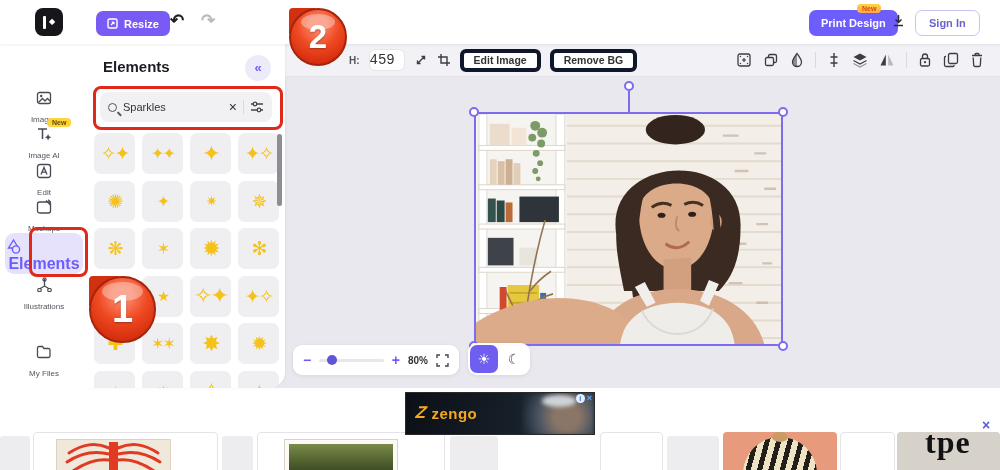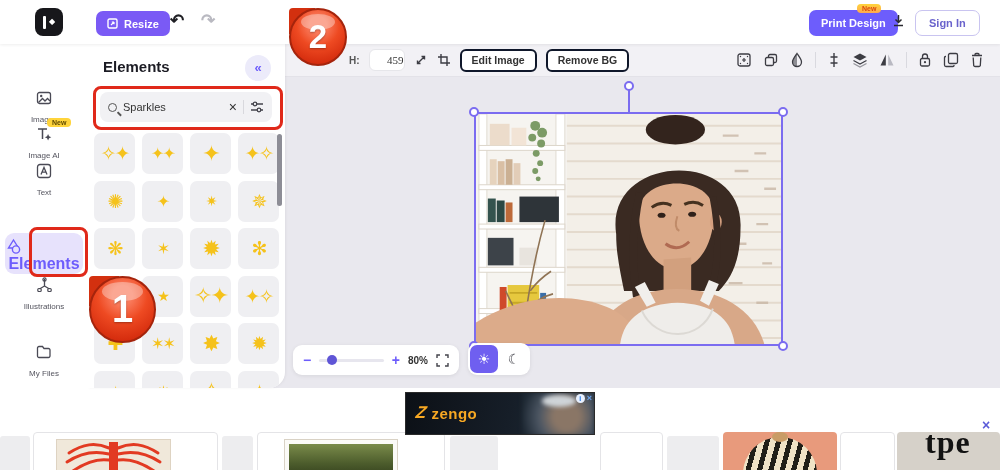--- a/index.html
+++ b/index.html
@@ -43,22 +43,22 @@
   .search-div { width:1px; height:14px; background:#d8d8dd; }
   .grid { position:absolute; left:6px; top:89px; width:188px; display:grid; grid-template-columns:repeat(4,41px); gap:6.5px 7px; }
   .tile { width:41px; height:41px; background:#efeff2; border-radius:7px; display:flex; align-items:center; justify-content:center; color:#f5c21b; font-size:19px; cursor:pointer; overflow:hidden; letter-spacing:-2px; }
   .tile:nth-child(4n+2){ font-size:16px; } .tile:nth-child(4n+3){ font-size:22px; } .tile:nth-child(7n){ font-size:14px; }
   .scroll-thumb { position:absolute; right:3px; top:90px; width:5px; height:72px; background:#8d8d96; border-radius:3px; }
 
   
   .ctoolbar { position:absolute; left:285px; top:44px; width:715px; height:33px; background:#f2f1f5; border-bottom:1px solid #e3e2e8; display:flex; align-items:center; z-index:5; }
   .ct-left { display:flex; align-items:center; gap:9px; margin-left:64px; }
   .h-label { font-size:10px; color:#555; font-weight:bold; }
-  .h-input { width:36px; height:22px; background:#fff; border:1px solid #e6e6ea; border-radius:6px; text-align:right; font-size:11px; color:#333; outline:none; font-family:Liberation Serif, serif; }
-  .chip { height:23px; padding:0 10px; background:#fff; border:2px solid #0f172a; border-radius:6px; font-size:10.5px; color:#333; font-weight:bold; cursor:pointer; }
+  .h-input { width:36px; height:22px; background:#fff; border:1px solid #e6e6ea; border-radius:6px; text-align:left; font-size:14px; color:#333; outline:none; font-family:Liberation Mono, monospace; }
+  .chip { height:23px; padding:0 10px; background:#fff; border:4px solid #0f172a; border-radius:6px; font-size:10.5px; color:#333; font-weight:bold; cursor:pointer; }
   .ct-right { margin-left:auto; margin-right:16px; display:flex; align-items:center; gap:11px; }
   .ct-div { width:1px; height:16px; background:#d9d9df; }
   .icon-btn { display:flex; align-items:center; cursor:pointer; }
 
   
   .selection { position:absolute; left:474px; top:112px; width:309px; height:234px; border:2px solid #7b6cf0; z-index:3; }
   .selection svg.photo { position:absolute; left:0; top:0; width:100%; height:100%; display:block; }
   .handle { position:absolute; width:10px; height:10px; background:#fff; border:2px solid #7b6cf0; border-radius:50%; z-index:4; }
   .h-tl{left:-7px;top:-7px;} .h-tr{right:-7px;top:-7px;} .h-bl{left:-7px;bottom:-7px;} .h-br{right:-7px;bottom:-7px;}
   .rot-stem { position:absolute; left:50%; top:-24px; width:2px; height:22px; background:#7b6cf0; transform:translateX(-50%); }
@@ -163,21 +163,28 @@
           <path d="M2 3 h9 M6.5 3 v10" stroke="#4a4a55" stroke-width="1.5" fill="none"></path>
           <path d="M11 8 l1.2 2.6 2.6 1.2 -2.6 1.2 -1.2 2.6 -1.2 -2.6 -2.6 -1.2 2.6 -1.2 Z" fill="#4a4a55" transform="scale(.85) translate(3.2,1.5)"></path>
         </svg>
       <span class="ri-label">Image AI</span>
     </div>
     <div class="rail-item" style="top:119px">
       <svg class="ic ri-icon" width="16" height="16" viewBox="0 0 16 16">
           <rect x="1.5" y="1.5" width="13" height="13" rx="2.5" fill="none" stroke="#4a4a55" stroke-width="1.3"></rect>
           <path d="M5 11.5 L8 4.5 L11 11.5 M6 9.2 h4" stroke="#4a4a55" stroke-width="1.3" fill="none"></path>
         </svg>
-      <span class="ri-label">Text</span>
+      <span class="ri-label">Edit</span>
+    </div>
+    <div class="rail-item" style="top:155px">
+      <svg class="ic ri-icon" width="16" height="16" viewBox="0 0 16 16">
+          <rect x="1.5" y="3" width="13" height="11" rx="2" fill="none" stroke="#4a4a55" stroke-width="1.3"></rect>
+          <path d="M10 1.5 L14.5 6 M12.2 .8 l2.5 2.5" stroke="#4a4a55" stroke-width="1.3" fill="none"></path>
+        </svg>
+      <span class="ri-label">Mockups</span>
     </div>
     <div class="rail-pill">
       <svg class="ic ri-icon" width="17" height="17" viewBox="0 0 17 17">
           <path d="M8.5 2 L13.5 10 H3.5 Z" fill="none" stroke="#6d5dfc" stroke-width="1.4"></path>
           <circle cx="11" cy="11.5" r="3.6" fill="#e7e2fc" stroke="#6d5dfc" stroke-width="1.4"></circle>
         </svg>
       <span class="ri-label">Elements</span>
     </div>
     <div class="rail-item" style="top:233px">
       <svg class="ic ri-icon" width="17" height="16" viewBox="0 0 17 16">

